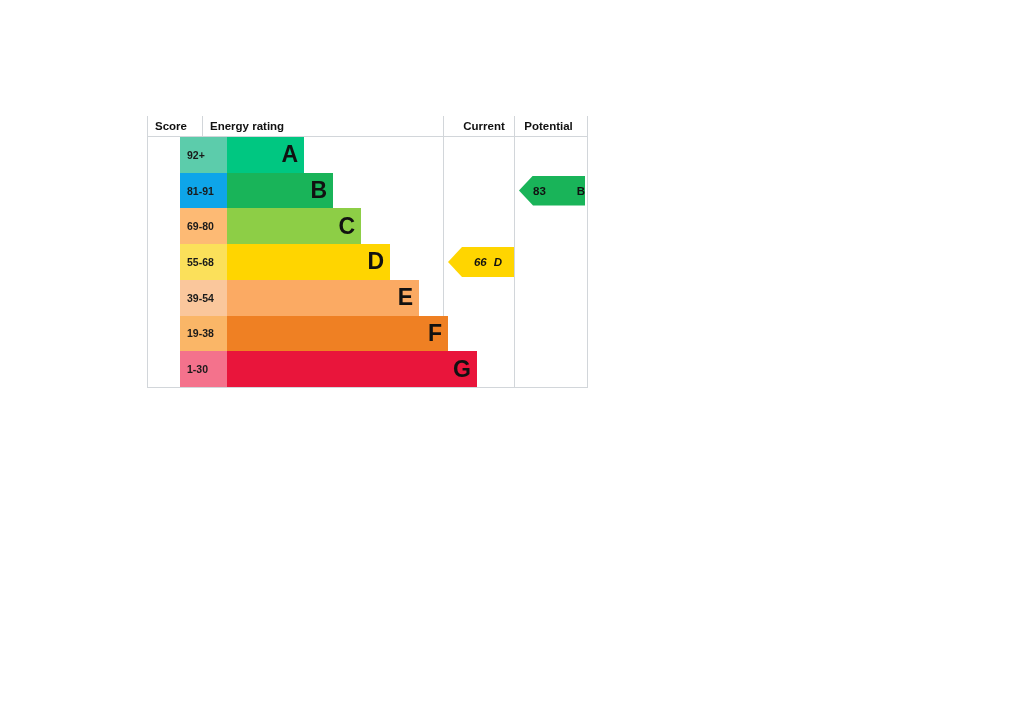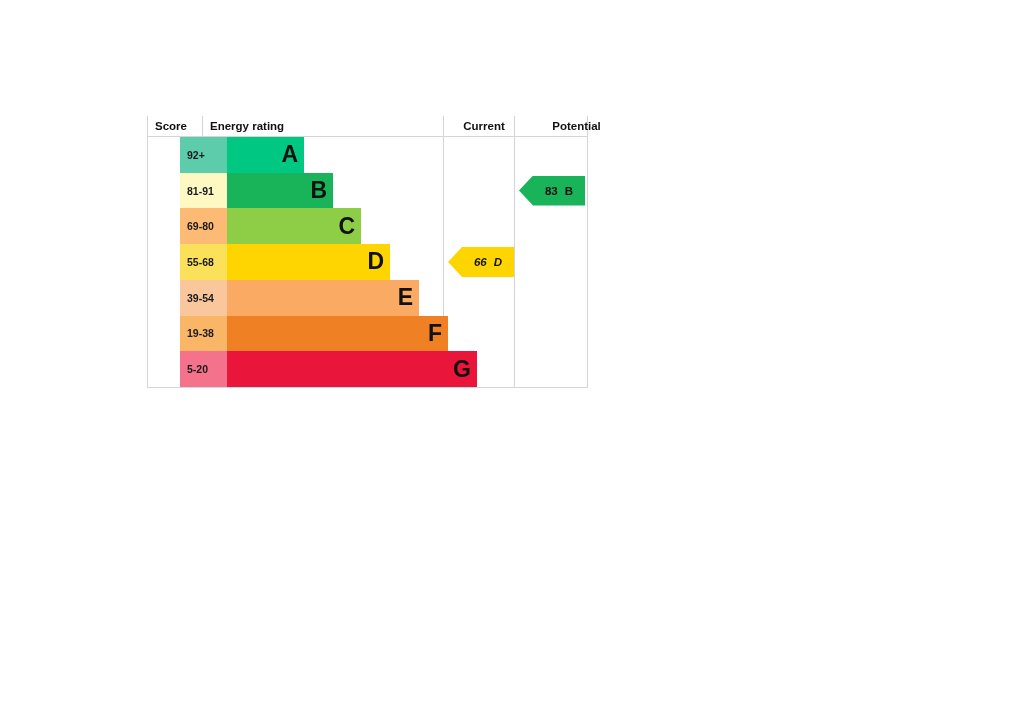--- a/index.html
+++ b/index.html
@@ -45,21 +45,21 @@
     height: 21px;
     line-height: 21px;
     font-size: 11.5px;
     font-weight: bold;
     color: #111111;
     white-space: nowrap;
   }
   .hcell-score     { left: 7px;  }
   .hcell-rating    { left: 62px; }
   .hcell-current   { left: 301px; width: 70px; text-align: center; }
-  .hcell-potential { left: 392px; width: 73px; text-align: center; }
+  .hcell-potential { left: 364px; width: 73px; text-align: center; }
 
   
   .hdiv {
     position: absolute;
     top: 0;
     width: 1px;
     height: 21px;
     background: #d2d6da;
   }
   .hdiv-a { left: 54px; }
@@ -154,20 +154,21 @@
   #marker-current {
     left: 300px;
     top: 4px;
     width: 66px;
     font-style: italic;
   }
   #marker-potential {
     left: 371px;
     top: 3px;
     width: 66px;
+    justify-content: space-between;
   }
 </style>
 </head>
 <body>
 
 <div id="epc-chart">
 
   <div class="epc-header">
     <div class="hdiv hdiv-a"></div>
     <div class="hdiv hdiv-b"></div>
@@ -185,21 +186,21 @@
     <div id="rows-host">
         <div class="epc-row" style="top: 0px; height: 35.7143px;">
           <div class="score-cell" style="background: rgb(92, 204, 171);">92+</div>
           <div class="bar-cell" style="width: 394px;">
             <div class="bar" style="width: 77px; background: rgb(0, 199, 129);">
               <span class="bar-letter">A</span>
             </div>
           </div>
         </div>
         <div class="epc-row" style="top: 35.7143px; height: 35.7143px;">
-          <div class="score-cell" style="background: #fef9c3;">81-91</div>
+          <div class="score-cell" style="background: #0ea5e9;">81-91</div>
           <div class="bar-cell" style="width: 394px;">
             <div class="bar" style="width: 106px; background: rgb(25, 180, 89);">
               <span class="bar-letter">B</span>
             </div>
           </div>
         </div>
         <div class="epc-row" style="top: 71.4286px; height: 35.7143px;">
           <div class="score-cell" style="background: #fdba74;">69-80</div>
           <div class="bar-cell" style="width: 394px;">
             <div class="bar" style="width: 134px; background: rgb(141, 206, 70);">
@@ -225,21 +226,21 @@
         </div>
         <div class="epc-row" style="top: 178.571px; height: 35.7143px;">
           <div class="score-cell" style="background: rgb(250, 182, 103);">19-38</div>
           <div class="bar-cell" style="width: 394px;">
             <div class="bar" style="width: 221px; background: rgb(239, 128, 35);">
               <span class="bar-letter">F</span>
             </div>
           </div>
         </div>
         <div class="epc-row" style="top: 214.286px; height: 35.7143px;">
-          <div class="score-cell" style="background: rgb(244, 114, 140);">5-20</div>
+          <div class="score-cell" style="background: rgb(244, 114, 140);">1-30</div>
           <div class="bar-cell" style="width: 394px;">
             <div class="bar" style="width: 250px; background: rgb(233, 21, 59);">
               <span class="bar-letter">G</span>
             </div>
           </div>
         </div>
       </div>
 
     <div class="marker" id="marker-current" style="background: rgb(255, 213, 0); top: 110px;">
       <span class="mk-score">66</span>

